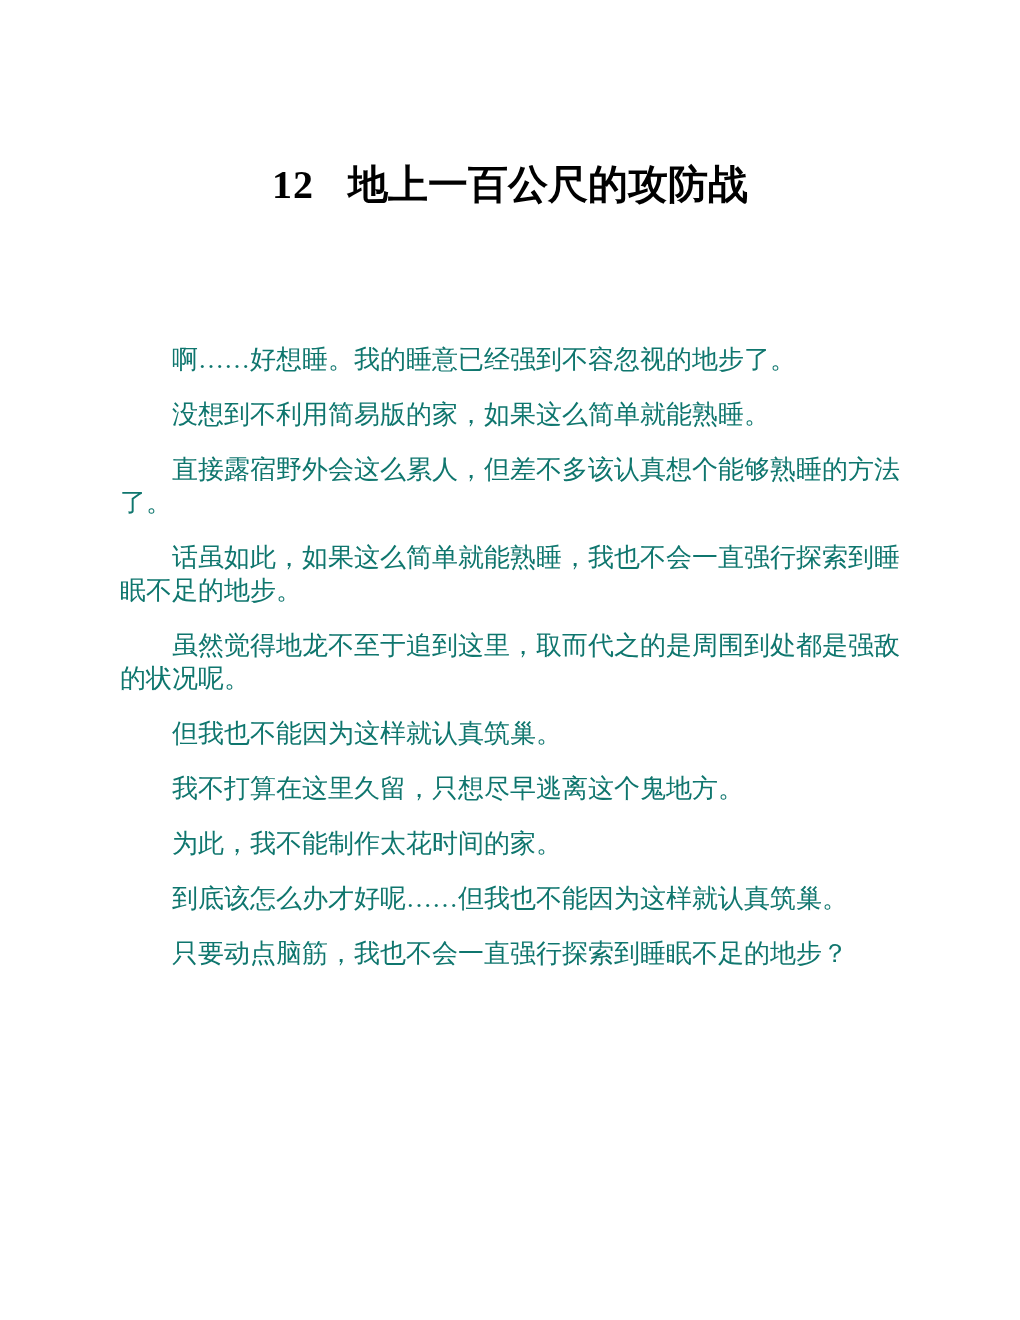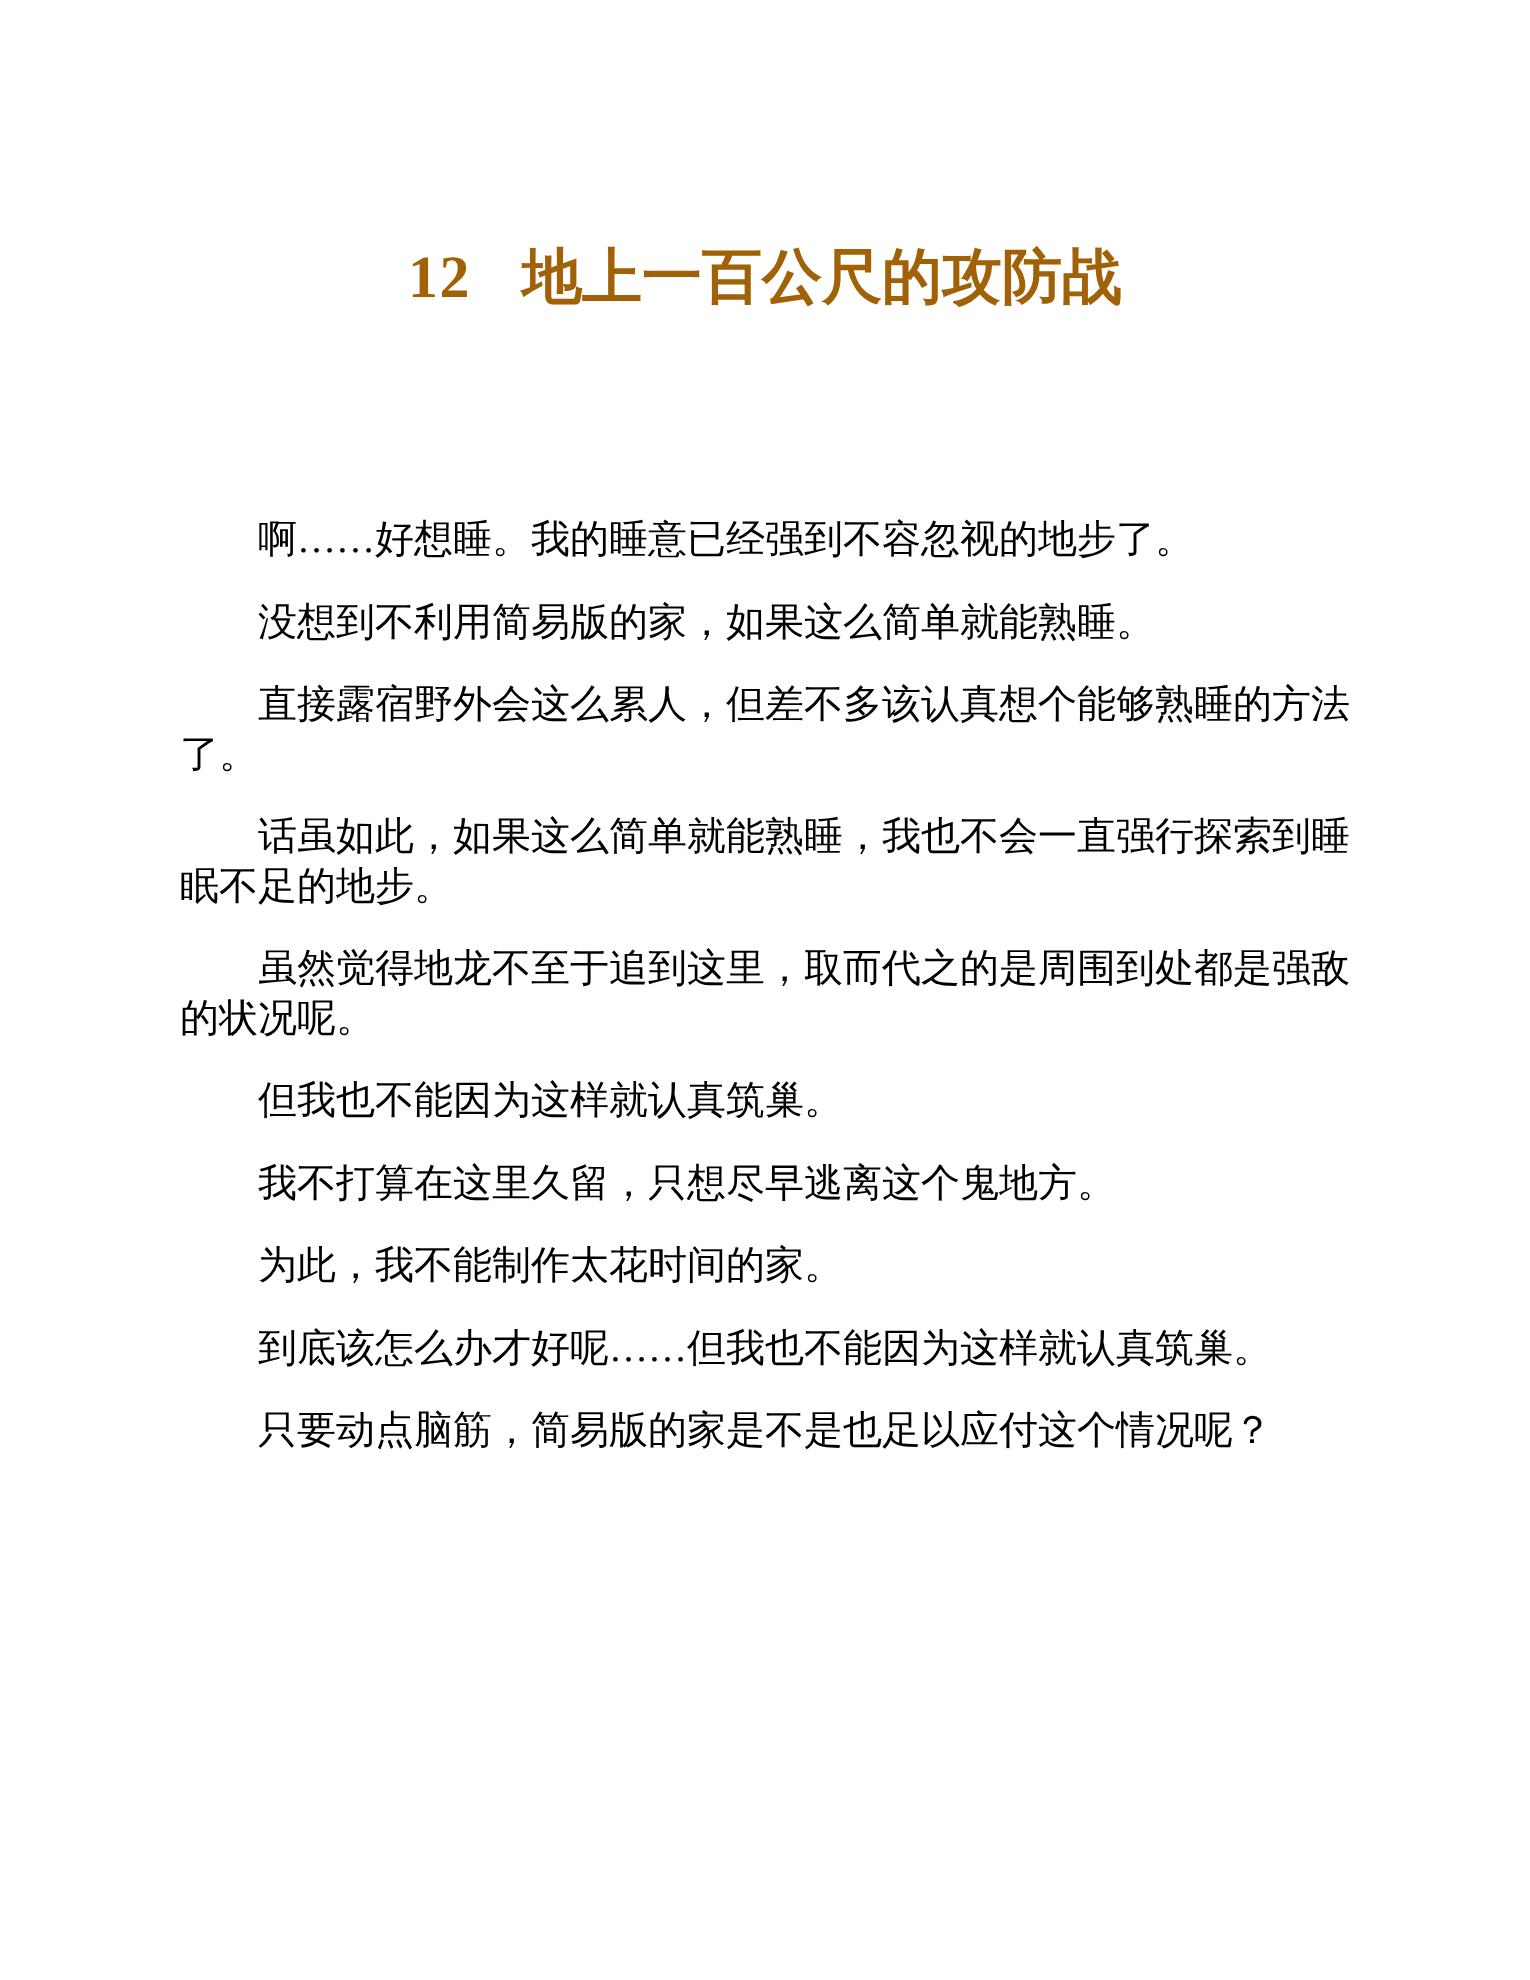--- a/index.html
+++ b/index.html
@@ -18,52 +18,52 @@
     box-sizing: border-box;
     width: 1020px;
     height: 1320px;
     padding: 0 120px;
   }
   .chapter-title {
     margin-top: 160px;
     text-align: center;
     font-size: 40px;
     font-weight: bold;
-    color: #a16207;
+    color: #000000;
     line-height: 50px;
     white-space: nowrap;
   }
   .chapter-title .chapter-number {
     margin-right: 0.85em;
     letter-spacing: 1px;
   }
   .body-text {
     margin-top: 133px;
   }
   .body-text p {
     margin: 0 0 22px 0;
     font-size: 26px;
     line-height: 33px;
     text-indent: 2em;
     text-align: justify;
-    color: #000000;
+    color: #0f766e;
   }
 </style>
 </head>
 <body>
 
 <div class="page">
   <h1 class="chapter-title">
     <span class="chapter-number">12</span><span>地上一百公尺的攻防战</span>
   </h1>
   <div class="body-text">
       <p>啊……好想睡。我的睡意已经强到不容忽视的地步了。</p>
       <p>没想到不利用简易版的家，如果这么简单就能熟睡。</p>
       <p>直接露宿野外会这么累人，但差不多该认真想个能够熟睡的方法了。</p>
       <p>话虽如此，如果这么简单就能熟睡，我也不会一直强行探索到睡眠不足的地步。</p>
       <p>虽然觉得地龙不至于追到这里，取而代之的是周围到处都是强敌的状况呢。</p>
       <p>但我也不能因为这样就认真筑巢。</p>
       <p>我不打算在这里久留，只想尽早逃离这个鬼地方。</p>
       <p>为此，我不能制作太花时间的家。</p>
       <p>到底该怎么办才好呢……但我也不能因为这样就认真筑巢。</p>
-      <p>只要动点脑筋，简易版的家是不是也足以应付这个情况呢？</p>
+      <p>只要动点脑筋，我也不会一直强行探索到睡眠不足的地步？</p>
     </div>
 </div>
 
 </body></html>

